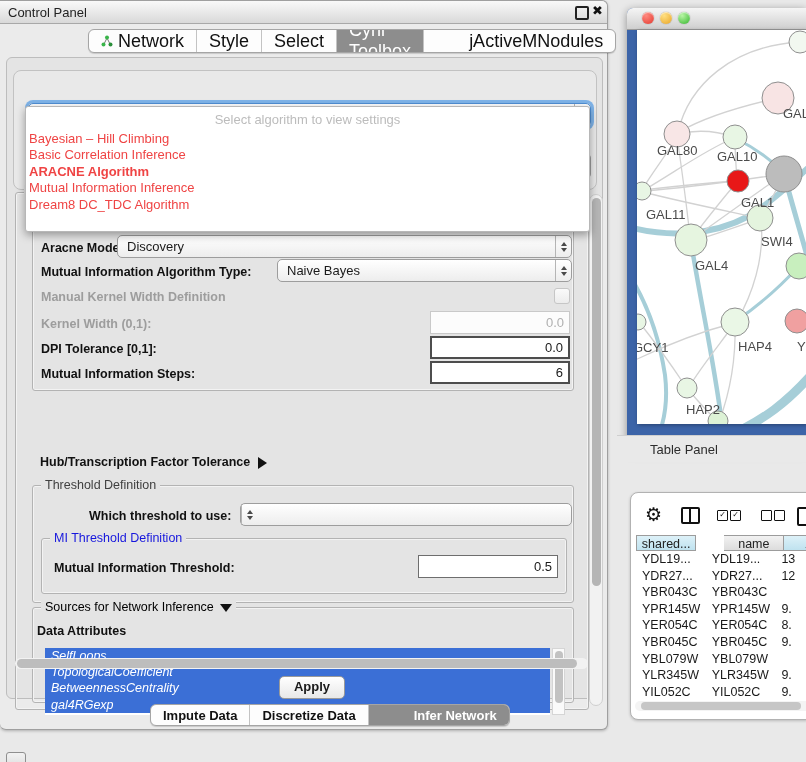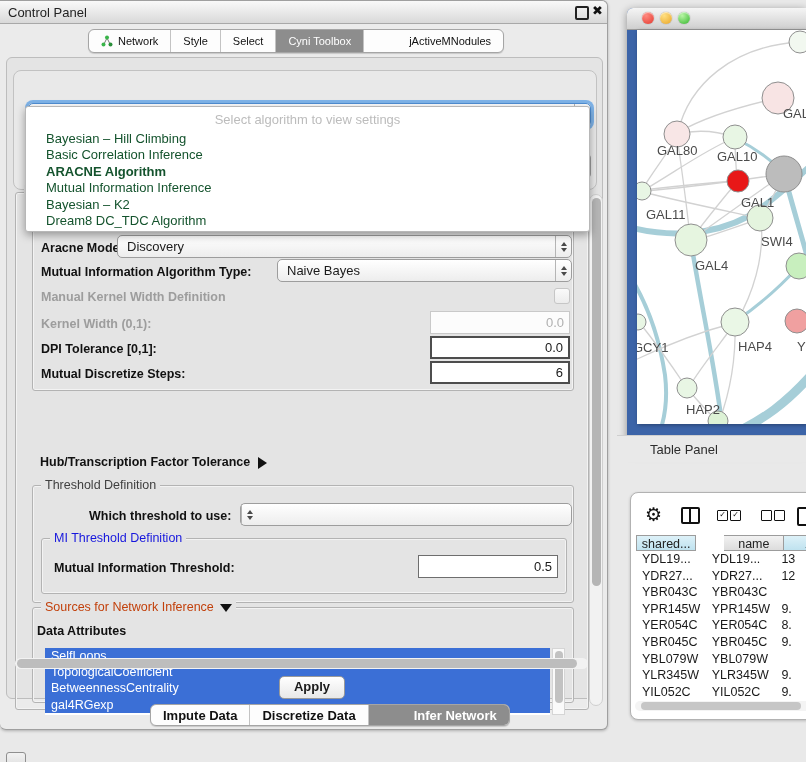--- a/index.html
+++ b/index.html
@@ -11,21 +11,21 @@
   #cp-window{left:0;top:8;width:608px;height:730px;background:#ebebeb;border:1px solid #9f9f9f;
              border-left:none;border-radius:0 6px 6px 6px;box-shadow:0 1px 3px rgba(0,0,0,.25);box-sizing:border-box;}
   #cp-titlebar{left:0;top:0;width:100%;height:22px;background:linear-gradient(#f9f9f9,#d9d9d9);
                border-bottom:1px solid #a8a8a8;border-radius:0 6px 0 0;}
   #cp-title{left:8px;top:4px;font-size:13px;color:#222;}
   #cp-float{left:575px;top:5px;width:10px;height:10px;border:2px solid #222;border-radius:2px;}
   #cp-close{left:592px;top:2px;font-size:13px;font-weight:bold;color:#111;}
 
   
   .tabbar{display:flex;align-items:stretch;background:#fdfdfd;border:1px solid #a5a5a5;border-radius:6px;
-          overflow:hidden;font-size:11px;box-shadow:0 1px 1px rgba(0,0,0,.15);}
+          overflow:hidden;font-size:18px;box-shadow:0 1px 1px rgba(0,0,0,.15);}
   .tabseg{padding:3px 12px;display:flex;align-items:center;gap:5px;border-right:1px solid #c3c3c3;color:#111;background:transparent;}
   .tabseg:last-child{border-right:none;padding-left:45px;}
   .tabseg.sel{background:#8d8d8d;color:#fff;}
   #top-tabs{left:88px;top:28px;height:22px;}
   #bottom-tabs{left:150px;top:703px;height:20px;font-size:13px;font-weight:bold;}
 
   
   #tab-content{left:6px;top:56px;width:595px;height:640px;background:#e4e4e4;border:1px solid #bdbdbd;border-radius:6px;}
   #inference-group{left:6px;top:12px;width:582px;height:118px;background:#e9e9e9;border:1px solid #c2c2c2;border-radius:8px;}
 
@@ -36,39 +36,39 @@
   .stepper{width:15px;align-self:stretch;border-left:1px solid #b5b5b5;display:flex;flex-direction:column;
            align-items:center;justify-content:center;gap:2px;}
   .tri-up{width:0;height:0;border-left:3.5px solid transparent;border-right:3.5px solid transparent;border-bottom:4px solid #4a4a4a;}
   .tri-dn{width:0;height:0;border-left:3.5px solid transparent;border-right:3.5px solid transparent;border-top:4px solid #4a4a4a;}
   .combo.focusring{box-shadow:0 0 0 3px #7eb3e8;border-color:#4f8fd4;}
 
   
   #algo-dropdown{left:18px;top:48px;width:563px;height:124px;background:#fff;border:1px solid #b7b7b7;
                  border-radius:3px;box-shadow:0 3px 8px rgba(0,0,0,.35);z-index:50;font-size:13px;}
   #algo-placeholder{text-align:center;color:#bcbcbc;padding-top:5px;height:19px;}
-  .algo-item{height:16.4px;line-height:16.4px;padding-left:20px;color:#14532d;white-space:nowrap;}
+  .algo-item{height:16.4px;line-height:16.4px;padding-left:3px;color:#ef4444;white-space:nowrap;}
   .algo-item.bold{font-weight:bold;}
 
   
   .groupbox{border:1px solid #b3b3b3;border-radius:3px;box-shadow:inset 0 0 0 1px #f3f3f3;}
   .grouplabel{position:absolute;top:-8px;left:8px;background:#e4e4e4;padding:0 4px;font-size:12.5px;}
   .blue{color:#1616dd;} .green{color:#404040;}
 
   .formlabel{font-size:12.5px;font-weight:bold;color:#111;white-space:nowrap;}
   .formlabel.dis{color:#9d9d9d;}
   .field{background:#fff;border:1px solid #8a8a8a;font-size:13px;text-align:right;padding:0 5px;box-sizing:border-box;
          display:flex;align-items:center;justify-content:flex-end;}
   .field.strong{border:2px solid #4d4d4d;}
   .field.dis{border:1px solid #c9c9c9;color:#b0b0b0;background:#fcfcfc;}
   .mini-cb{width:14px;height:14px;border:1px solid #c6c6c6;border-radius:3px;background:linear-gradient(#fafafa,#ececec);}
 
   
   #attr-list{left:12px;top:40px;width:505px;height:67px;background:#fff;overflow:hidden;}
-  .attr-item{height:16.2px;line-height:16.2px;color:#fff;background:#3b6fd6;font-size:12.5px;padding-left:6px;}
+  .attr-item{height:16.2px;line-height:16.2px;color:#fff;background:#3b6fd6;font-size:12.5px;padding-left:6px;font-style:italic;}
   #attr-scroll{left:519px;top:40px;width:13px;height:67px;background:#fafafa;border:1px solid #d5d5d5;box-sizing:border-box;}
   #attr-thumb{left:1.5px;top:2px;width:8px;height:52px;background:#c2c2c2;border-radius:5px;}
 
   
   #v-scroll{left:584px;top:190px;width:14px;height:468px;background:#f2f2f2;border:1px solid #cfcfcf;box-sizing:border-box;border-radius:7px;}
   #v-thumb{left:1.5px;top:3px;width:9px;height:388px;background:#b5b5b5;border-radius:6px;}
   #h-scroll{left:8px;top:660px;width:573px;height:11px;background:#f2f2f2;border-radius:6px;}
   #h-thumb{left:2px;top:1px;width:560px;height:9px;background:#bdbdbd;border-radius:5px;}
 
   #apply-btn{left:272px;top:618px;width:64px;height:21px;background:linear-gradient(#ffffff,#e8e8e8);
@@ -171,21 +171,20 @@
       </div>
     </div>
 
     <div class="abs" id="algo-dropdown">
       <div id="algo-placeholder">Select algorithm to view settings</div>
       <div id="algo-items">
           <div class="algo-item">Bayesian – Hill Climbing</div>
           <div class="algo-item">Basic Correlation Inference</div>
           <div class="algo-item bold">ARACNE Algorithm</div>
           <div class="algo-item">Mutual Information Inference</div>
-          <div class="algo-item">Bayesian – K2</div>
           <div class="algo-item">Dream8 DC_TDC Algorithm</div>
         </div>
     </div>
 
     <div class="abs groupbox" style="left:8px;top:134px;width:572px;height:516px;">
       <div class="grouplabel" style="background:#e4e4e4;color:#333;">Cyni Algorithm Settings</div>
 
       <div class="abs groupbox" style="left:16px;top:30px;width:540px;height:166px;">
         <div class="grouplabel blue">Algorithm Definition</div>
 
@@ -213,21 +212,21 @@
         <div class="abs formlabel dis" style="left:8px;top:93px;">Kernel Width (0,1):</div>
         <div class="abs field dis" style="left:397px;top:87px;width:140px;height:23px;">
             <span>0.0</span>
           </div>
 
         <div class="abs formlabel" style="left:8px;top:118px;">DPI Tolerance [0,1]:</div>
         <div class="abs field strong" style="left:397px;top:112px;width:140px;height:23px;">
             <span>0.0</span>
           </div>
 
-        <div class="abs formlabel" style="left:8px;top:143px;">Mutual Discretize Steps:</div>
+        <div class="abs formlabel" style="left:8px;top:143px;">Mutual Information Steps:</div>
         <div class="abs field strong" style="left:397px;top:137px;width:140px;height:23px;">
             <span>6</span>
           </div>
       </div>
 
       <div class="abs formlabel" style="left:24px;top:262px;">
         <span>Hub/Transcription Factor Tolerance</span><span class="arrow-right"></span>
       </div>
 
       <div class="abs groupbox" style="left:16px;top:292px;width:540px;height:116px;">
@@ -244,21 +243,21 @@
         <div class="abs groupbox" style="left:8px;top:52px;width:524px;height:54px;">
           <div class="grouplabel blue">MI Threshold Definition</div>
           <div class="abs formlabel" style="left:12px;top:22px;">Mutual Information Threshold:</div>
           <div class="abs field" style="left:376px;top:16px;width:140px;height:23px;border:1px solid #6e6e6e;">
               <span>0.5</span>
             </div>
         </div>
       </div>
 
       <div class="abs groupbox" style="left:16px;top:414px;width:540px;height:94px;">
-        <div class="grouplabel" style="color:#c2410c;">
+        <div class="grouplabel" style="color:#000000;">
           <span>Sources for Network Inference</span><span class="arrow-down"></span>
         </div>
         <div class="abs formlabel" style="left:4px;top:16px;">Data Attributes</div>
         <div class="abs" id="attr-list">
             <div class="attr-item">SelfLoops</div>
             <div class="attr-item">TopologicalCoefficient</div>
             <div class="attr-item">BetweennessCentrality</div>
             <div class="attr-item">gal4RGexp</div>
           </div>
         <div class="abs" id="attr-scroll">

